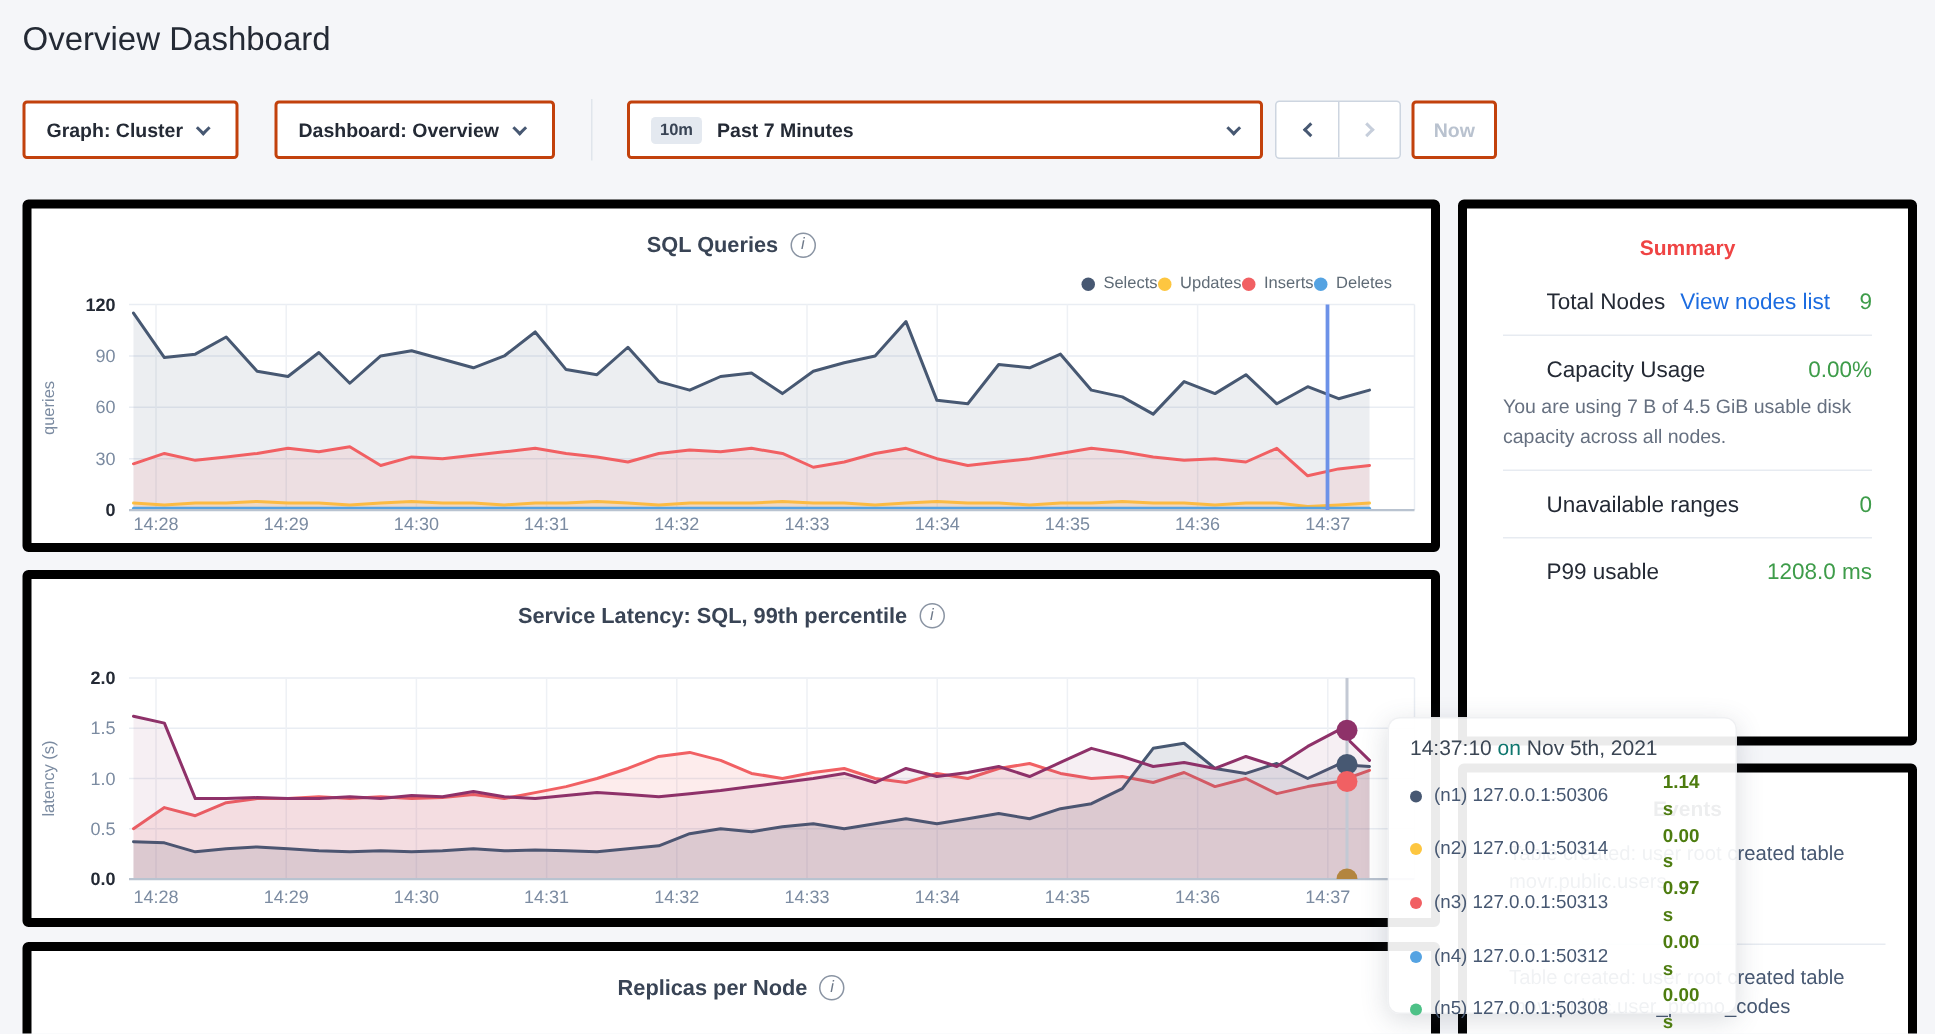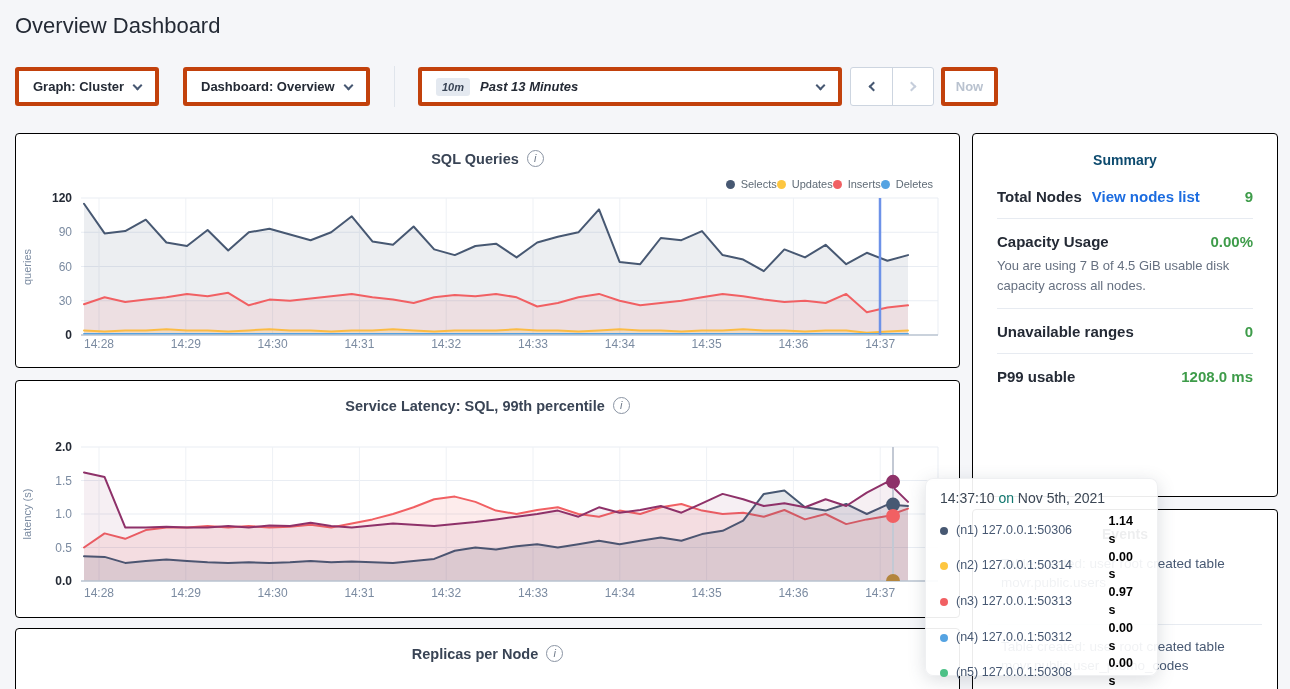--- a/index.html
+++ b/index.html
@@ -3,37 +3,37 @@
 <meta charset="utf-8">
 <style>
   * { margin:0; padding:0; box-sizing:border-box; }
   html,body { width:1290px; height:689px; }
   body { font-family:"Liberation Sans", sans-serif; background:#f5f6f9; color:#242a35; }
   #app { position:relative; width:1290px; height:689px; overflow:hidden; }
 
   .page-title { position:absolute; left:15px; top:13px; font-size:22px; font-weight:500; color:#242a35; }
 
   
-  .btn { position:absolute; top:67px; height:39px; background:#fff; border:4px solid #c2410c; border-radius:3px;
+  .btn { position:absolute; top:67px; height:39px; background:#fff; border:2px solid #c2410c; border-radius:3px;
          display:flex; align-items:center; gap:10px; padding:0 14px; font-size:13px; font-weight:700; color:#242a35; cursor:pointer; }
   .chev { display:inline-block; width:7px; height:7px; border-right:2px solid #475872; border-bottom:2px solid #475872; }
   .chev-down { transform:rotate(45deg); margin-top:-3px; }
   .chev-left { transform:rotate(135deg); margin-left:3px; }
   .chev-right { transform:rotate(-45deg); margin-right:3px; border-color:#c6cedb; }
   .toolbar-divider { position:absolute; left:394px; top:66px; width:1px; height:41px; background:#e0e5ec; }
   .time-badge { background:#e4e9f0; border-radius:3px; font-size:11px; font-weight:700; color:#394455; padding:3px 6px; }
-  #time-selector { left:418px; width:424px; justify-content:flex-end;font-style:italic; }
+  #time-selector { left:418px; width:424px; justify-content:flex-end; }
   #time-selector .chev-down { margin-left:auto; }
   .arrow-group { position:absolute; left:850px; top:67px; height:39px; width:84px; background:#fff; border:1px solid #cdd5e0; border-radius:3px; display:flex; overflow:hidden; }
   .arrow-cell { width:50%; display:flex; align-items:center; justify-content:center; cursor:pointer; }
   .arrow-cell + .arrow-cell { border-left:1px solid #cdd5e0; }
   #now-button { left:941px; width:57px; justify-content:center; color:#b9c2cf; cursor:default; }
 
   
-  .card { position:absolute; background:#fff; border:1px solid #000000; border-radius:4px; }
+  .card { position:absolute; background:#fff; border:6px solid #000000; border-radius:4px; }
   #card-sql      { left:15px; top:133px; width:945px; height:235px; }
   #card-latency  { left:15px; top:380px; width:945px; height:238px; }
   #card-replicas { left:15px; top:628px; width:945px; height:100px; }
   #card-summary  { left:972px; top:133px; width:306px; height:364px; overflow:hidden; }
   #card-events   { left:972px; top:509px; width:306px; height:220px; }
 
   .chart-title-row { display:flex; align-items:center; justify-content:center; gap:8px; margin-top:16px; }
   .chart-title { font-size:14.5px; font-weight:700; color:#394455; }
   .info-icon { width:17px; height:17px; border:1px solid #8a94a3; border-radius:50%; color:#6f7a8a;
                font-size:11px; line-height:15px; text-align:center; font-style:italic; cursor:pointer; flex:0 0 auto; }
@@ -41,65 +41,65 @@
 
   .legend { position:absolute; top:44px; right:26px; display:flex; align-items:center; }
   .legend-item { display:flex; align-items:center; gap:6px; font-size:11px; color:#5f6b76; }
   .legend-dot { width:9px; height:9px; border-radius:50%; }
 
   svg.chart { position:absolute; left:2px; font-family:"Liberation Sans", sans-serif; }
   #chart-sql { top:56px; }
   #chart-latency { top:58px; }
 
   
-  .summary-title { text-align:center; font-size:14px; font-weight:700; padding-top:18px; color:#0c4a6e; }
+  .summary-title { text-align:center; font-size:14px; font-weight:700; padding-top:18px; color:#ef4444; }
   .summary-body { padding:6px 24px 0 24px; }
   .summary-row { padding:14px 0 13px 0; border-bottom:1px solid #e7ebf1; }
   .summary-row:last-child { border-bottom:none; }
-  .summary-head { display:flex; align-items:flex-start; font-size:15px; font-weight:700; }
+  .summary-head { display:flex; align-items:flex-start; font-size:15px; font-weight:400;margin-left:29px; }
   .summary-link { color:#1c6ce0; margin-left:10px; cursor:pointer; }
   .summary-value { margin-left:auto; color:#3e9c4a; }
   .summary-desc { font-size:13px; font-weight:400; color:#667080; line-height:1.5; margin-top:6px; }
 
   
   .events-title { text-align:center; font-size:14px; font-weight:700; color:#242a35; padding-top:16px; }
   .event-item { padding:12px 14px 12px 28px; font-size:13.5px; color:#475872; line-height:19px; }
   .event-item.first { height:82px; }
   .events-divider { height:1px; background:#e7ebf1; margin:0 15px; }
 
   
   #hover-tooltip { position:absolute; left:925px; top:478px; width:233px; height:198px; z-index:10;
                    background:rgba(255,255,255,0.92); border:1px solid rgba(120,130,150,0.12); border-radius:8px;
                    box-shadow:0 4px 18px rgba(60,70,90,0.18); padding:11px 14px; }
   .tooltip-header { font-size:14px; color:#3b4654; margin-bottom:7px; }
   .tooltip-on { color:#0f766e; }
   .tooltip-row { display:flex; align-items:center; font-size:12.5px; color:#475872; line-height:17.8px; }
   .tooltip-dot { width:8px; height:8px; border-radius:50%; margin-right:8px; flex:0 0 auto; }
   .tooltip-label { width:154px; }
-  .tooltip-value { font-weight:700; color:#000000; }
+  .tooltip-value { font-weight:700; color:#4d7c0f; }
 </style>
 </head>
 <body>
 
 <div id="app">
 
   <h1 class="page-title">Overview Dashboard</h1>
 
   <div class="btn" style="left:15px;width:144px;">
     <span>Graph: Cluster</span>
     <span class="chev chev-down"></span>
   </div>
   <div class="btn" style="left:183px;width:187px;">
     <span>Dashboard: Overview</span>
     <span class="chev chev-down"></span>
   </div>
   <div class="toolbar-divider"></div>
   <div class="btn" id="time-selector">
     <span class="time-badge">10m</span>
-    <span>Past 13 Minutes</span>
+    <span>Past 7 Minutes</span>
     <span class="chev chev-down"></span>
   </div>
   <div class="arrow-group">
     <div class="arrow-cell">
       <span class="chev chev-left"></span>
     </div>
     <div class="arrow-cell">
       <span class="chev chev-right"></span>
     </div>
   </div>

